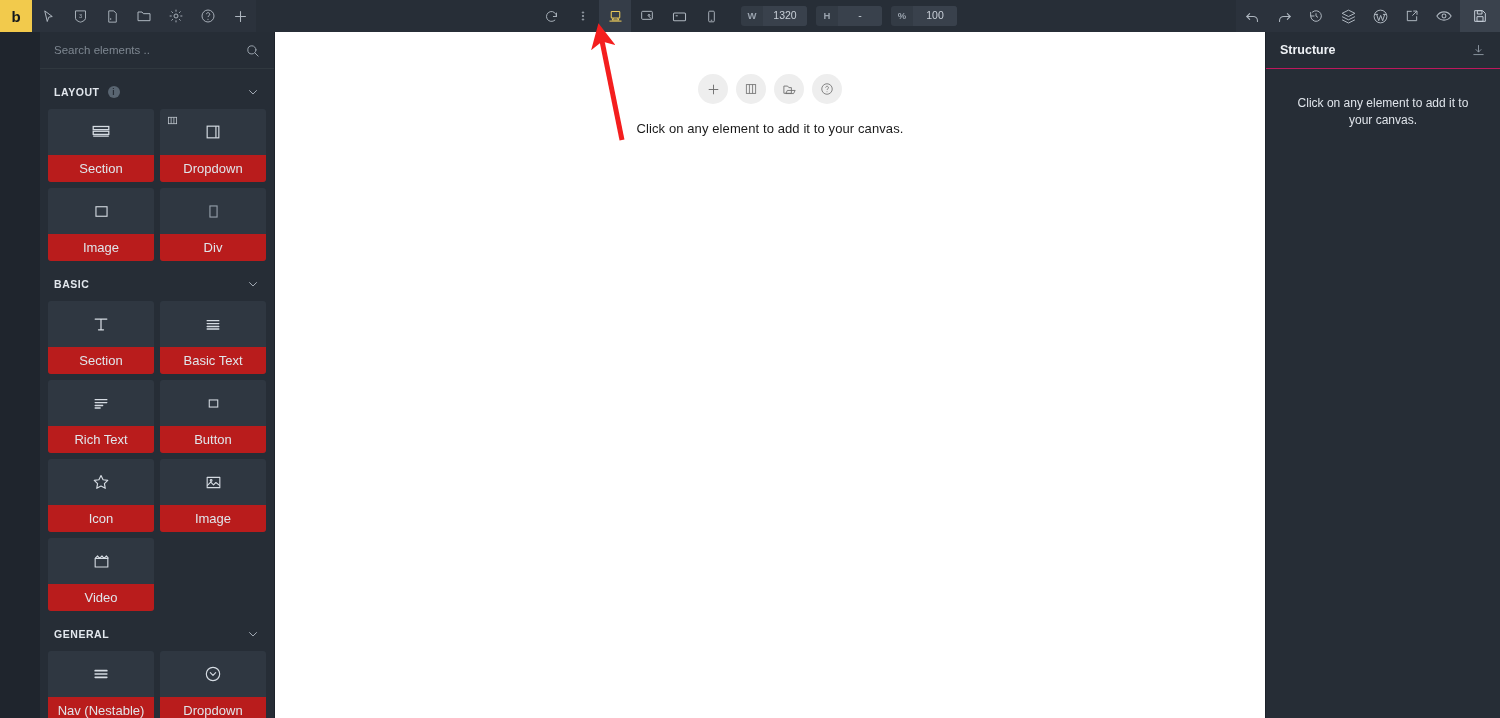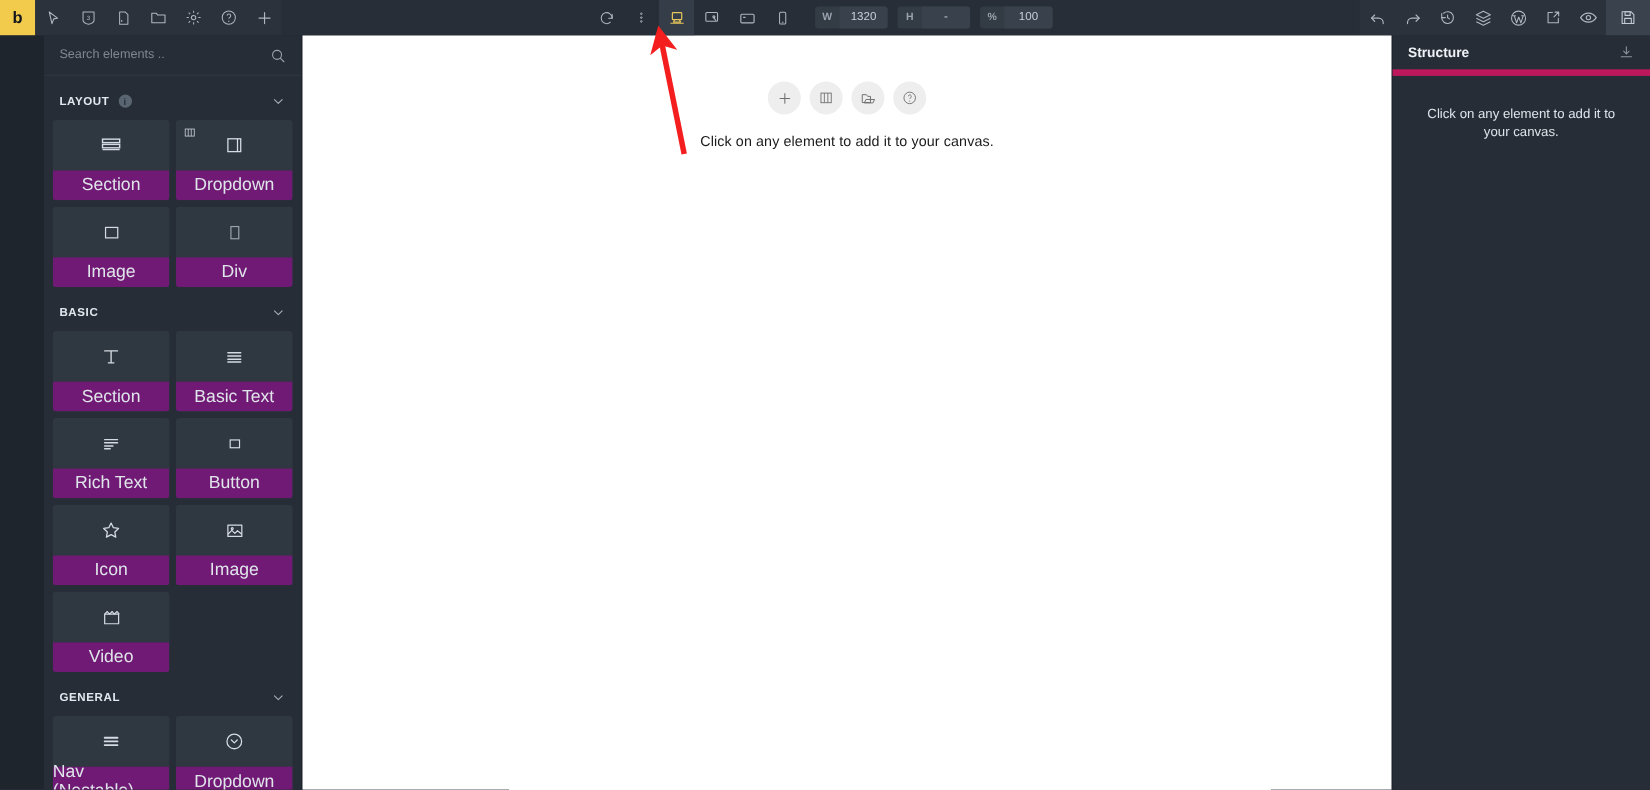--- a/index.html
+++ b/index.html
@@ -122,23 +122,23 @@
     cursor: pointer;
     position: relative;
   }
   .tile-icon {
     height: 46px;
     display: flex; align-items: center; justify-content: center;
     color: #d5dbe2;
   }
   .tile-label {
     height: 27px;
-    background: #701a75;
-    display: flex; align-items: center; justify-content: center;
-    font-size: 16px; color: #e0e5ea;
+    background: #b91c1c;
+    display: flex; align-items: center; justify-content: center;
+    font-size: 13px; color: #e0e5ea;
   }
   .tile-badge {
     position: absolute; top: 6px; left: 7px;
     color: #c3cad2; display: flex;
   }
 
   
   .canvas {
     flex: 1 1 auto;
     background: #ffffff;
@@ -166,21 +166,21 @@
   .rightpanel {
     width: 235px; flex: 0 0 235px;
     background: #262d36;
     display: flex; flex-direction: column;
     border-left: 1px solid #1c222a;
   }
   .structure-head {
     height: 37px; flex: 0 0 37px;
     display: flex; align-items: center;
     padding: 0 14px;
-    border-bottom: 6px solid #be185d;
+    border-bottom: 1px solid #be185d;
   }
   .structure-title {
     font-size: 12.5px; font-weight: bold; color: #eef1f5;
   }
   .structure-dl { margin-left: auto; color: #8e97a2; display: flex; cursor: pointer; }
   .structure-body {
     padding: 26px 24px 0 24px;
     text-align: center;
     font-size: 12px; color: #dfe4ea; line-height: 1.45;
   }

